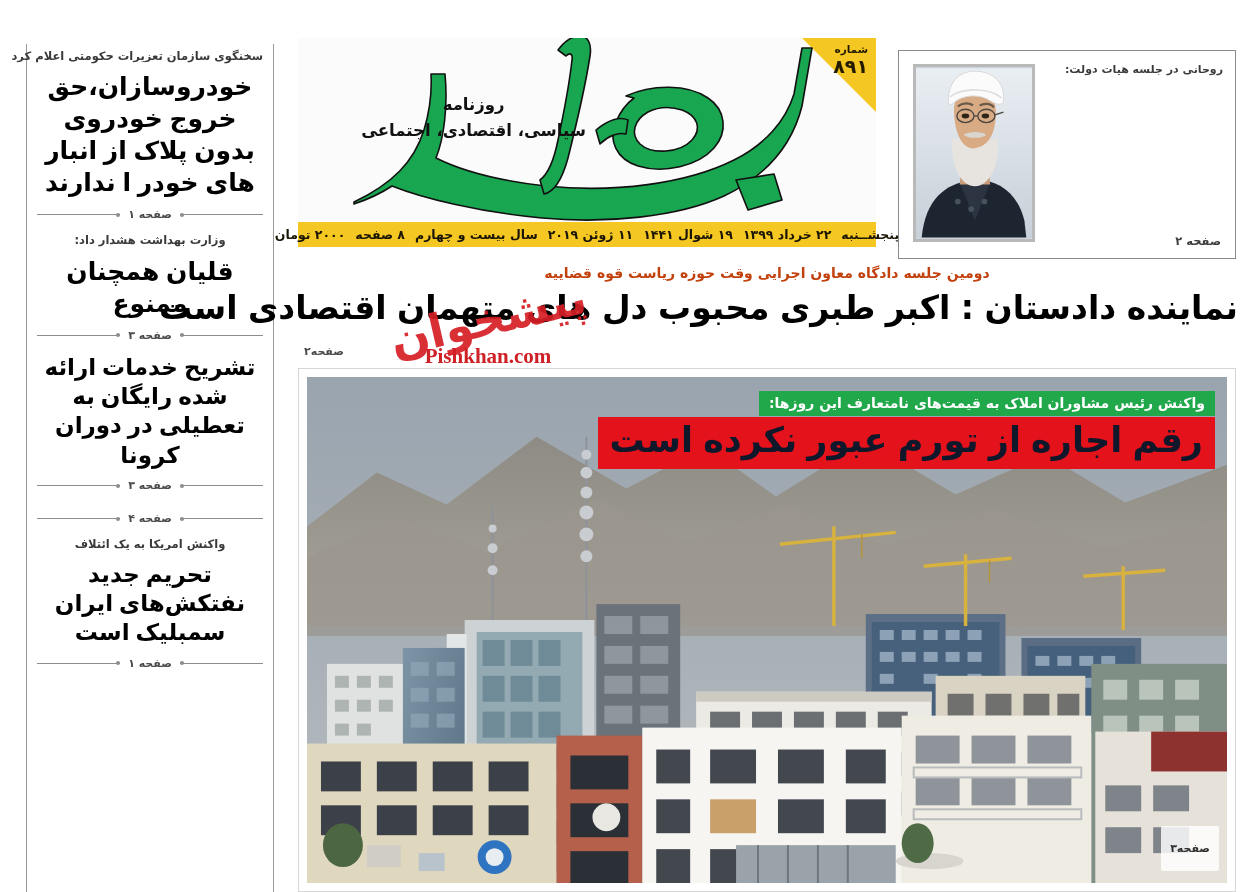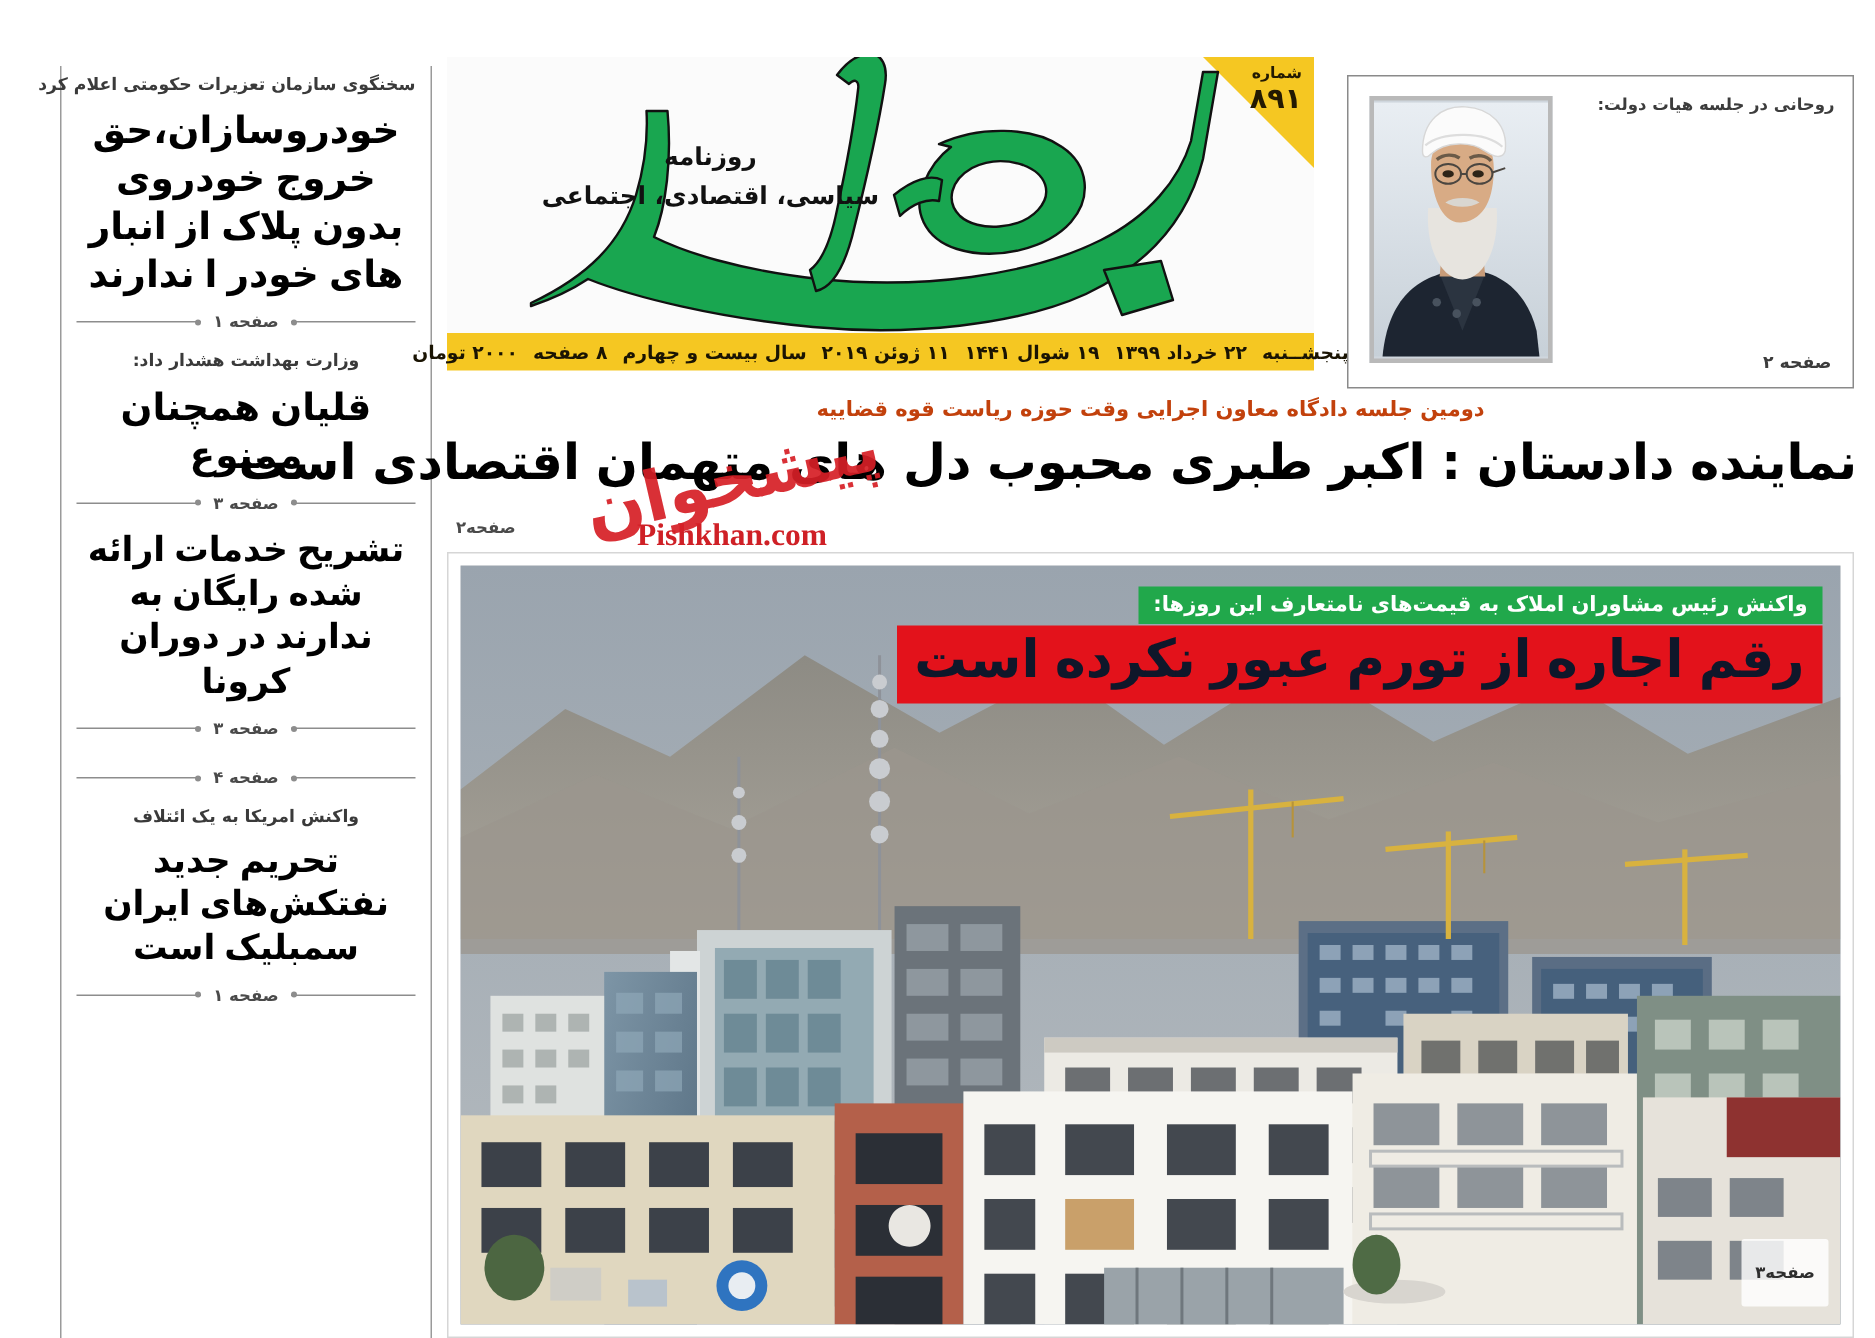--- a/index.html
+++ b/index.html
@@ -20,21 +20,21 @@
     position: relative;
     width: 1250px;
     height: 892px;
     background: #ffffff;
   }
 
   
   .sidebar {
     position: absolute;
     top: 44px;
-    left: 40px;
+    left: 26px;
     width: 248px;
     height: 848px;
     border-right: 1.5px solid #9a9a9a;
     border-left: 1.5px solid #9a9a9a;
     box-sizing: border-box;
     padding: 0 10px;
     text-align: center;
   }
   .side-item { padding-top: 4px; }
   .side-kicker {
@@ -343,21 +343,21 @@
       <div class="side-kicker">وزارت بهداشت هشدار داد:</div>
       <div class="side-head">قلیان همچنان ممنوع</div>
       <div class="pagemark">
         <span class="rule r1"></span>
         <span class="pm-label">صفحه ۳</span>
         <span class="rule r2"></span>
       </div>
     </div>
 
     <div class="side-item">
-      <div class="side-head sm">تشریح خدمات ارائه شده رایگان به ندارند در دوران کرونا</div>
+      <div class="side-head sm">تشریح خدمات ارائه شده رایگان به تعطیلی در دوران کرونا</div>
       <div class="pagemark">
         <span class="rule r1"></span>
         <span class="pm-label">صفحه ۳</span>
         <span class="rule r2"></span>
       </div>
     </div>
 
     <div class="side-item">
       <div class="pagemark">
         <span class="rule r1"></span>

